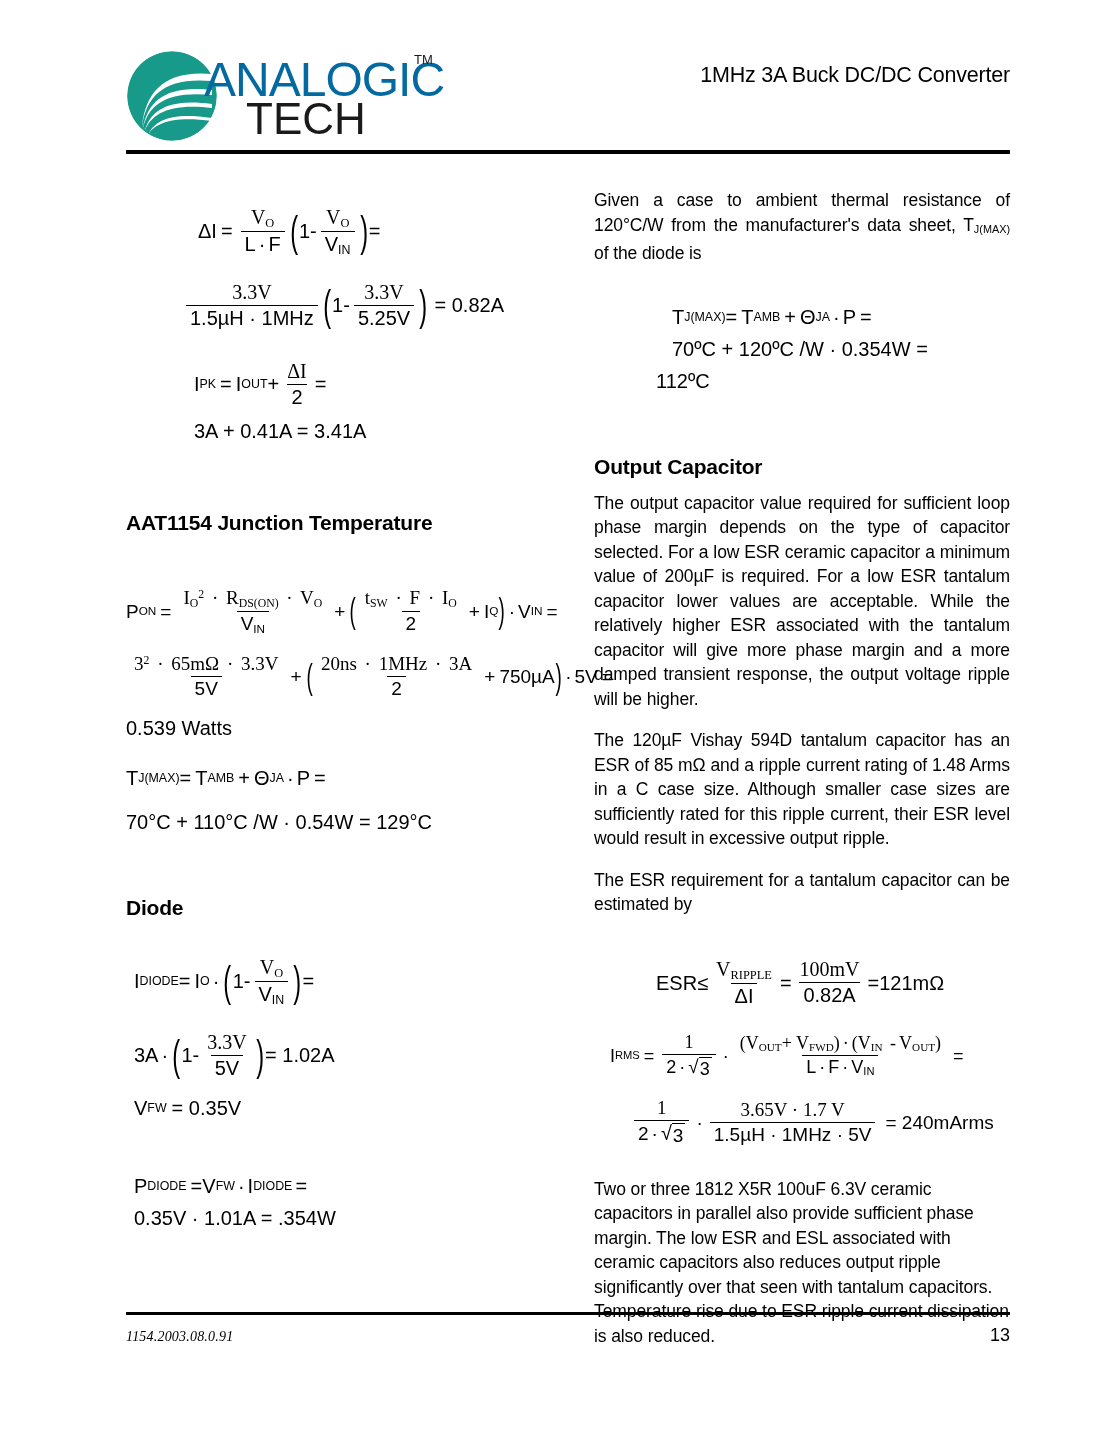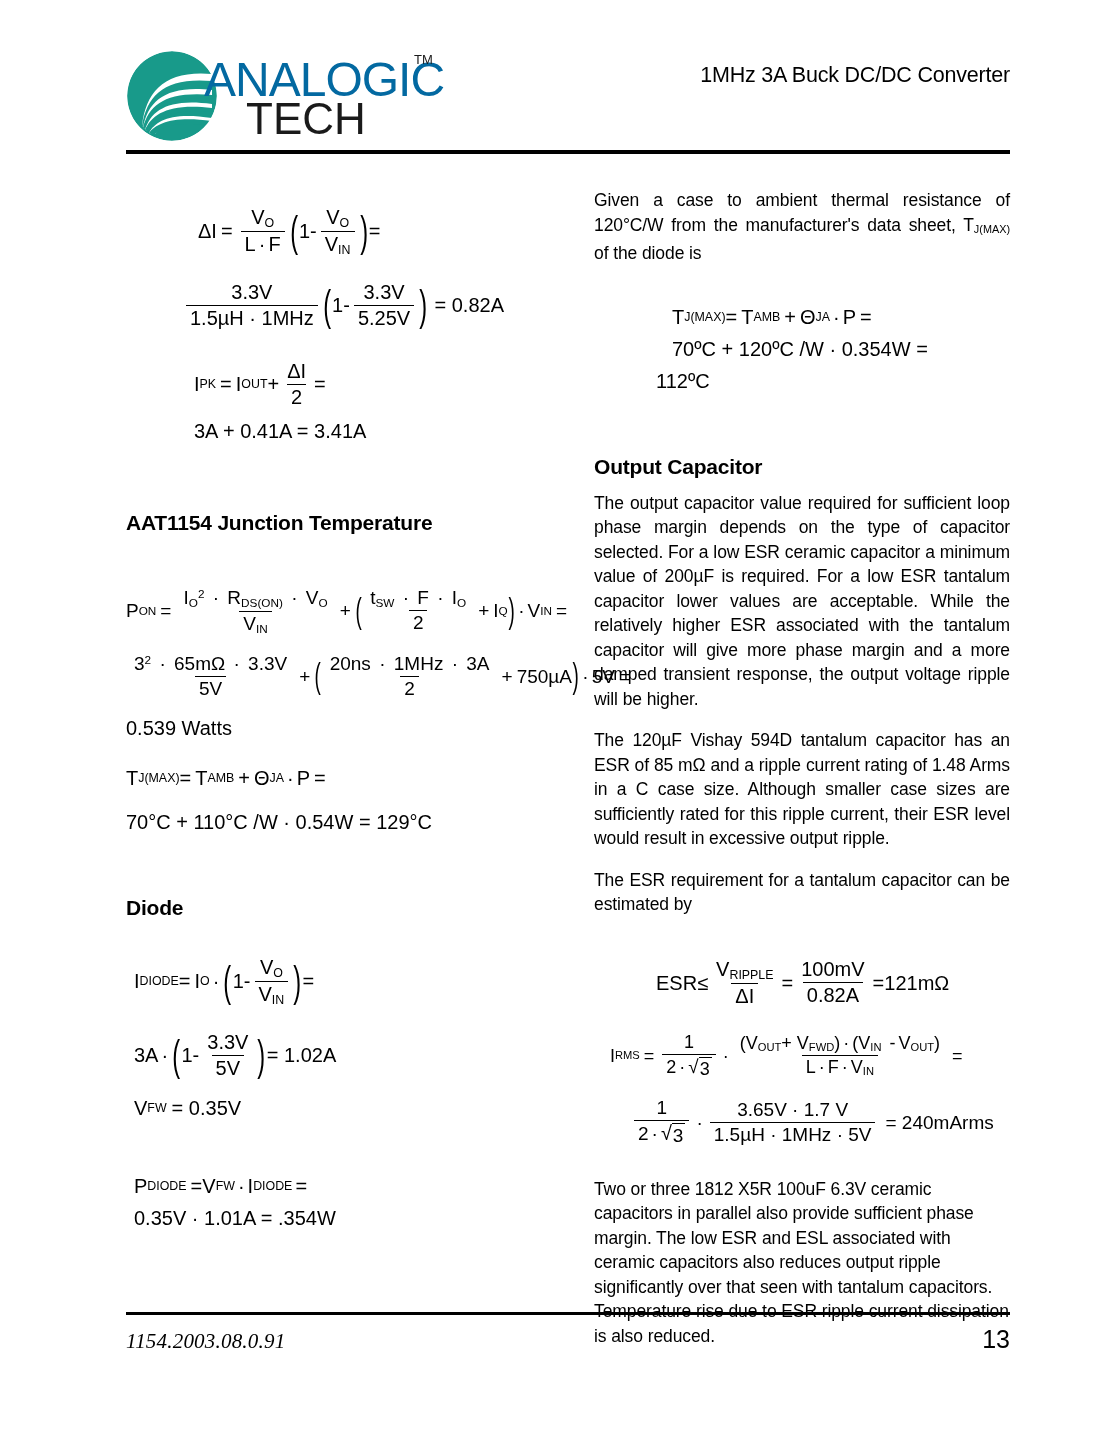--- a/index.html
+++ b/index.html
@@ -148,21 +148,21 @@
     vertical-align: 0.55em;
   }
   .frac {
     display: inline-flex;
     flex-direction: column;
     align-items: center;
     vertical-align: middle;
     margin: 0 4px;
     line-height: 1.15;
   }
-  .frac > .num { padding: 0 4px 1px 4px; }
+  .frac > .num { padding: 0 4px 1px 4px; font-family: Liberation Serif, serif; }
   .frac > .den { padding: 1px 4px 0 4px; border-top: 1.6px solid #000; }
   .paren {
     display: inline-block;
     font-size: 2.15em;
     font-weight: 200;
     transform: scaleX(0.55);
     line-height: 0.82;
     margin: 0 -2px;
   }
   .paren.sm { font-size: 1.8em; }
@@ -199,28 +199,28 @@
     top: 1325px;
     width: 884px;
     height: 30px;
   }
   .doc-id {
     position: absolute;
     left: 0;
     top: 4px;
     font-family: "Liberation Serif", serif;
     font-style: italic;
-    font-size: 21px;
+    font-size: 14px;
     letter-spacing: 0.2px;
   }
   .page-no {
     position: absolute;
     right: 0;
     top: 0;
-    font-size: 25px;
+    font-size: 18px;
     font-weight: normal;
   }
 </style>
 </head>
 <body>
 
 <div class="page">
 
   <div class="header">
 

